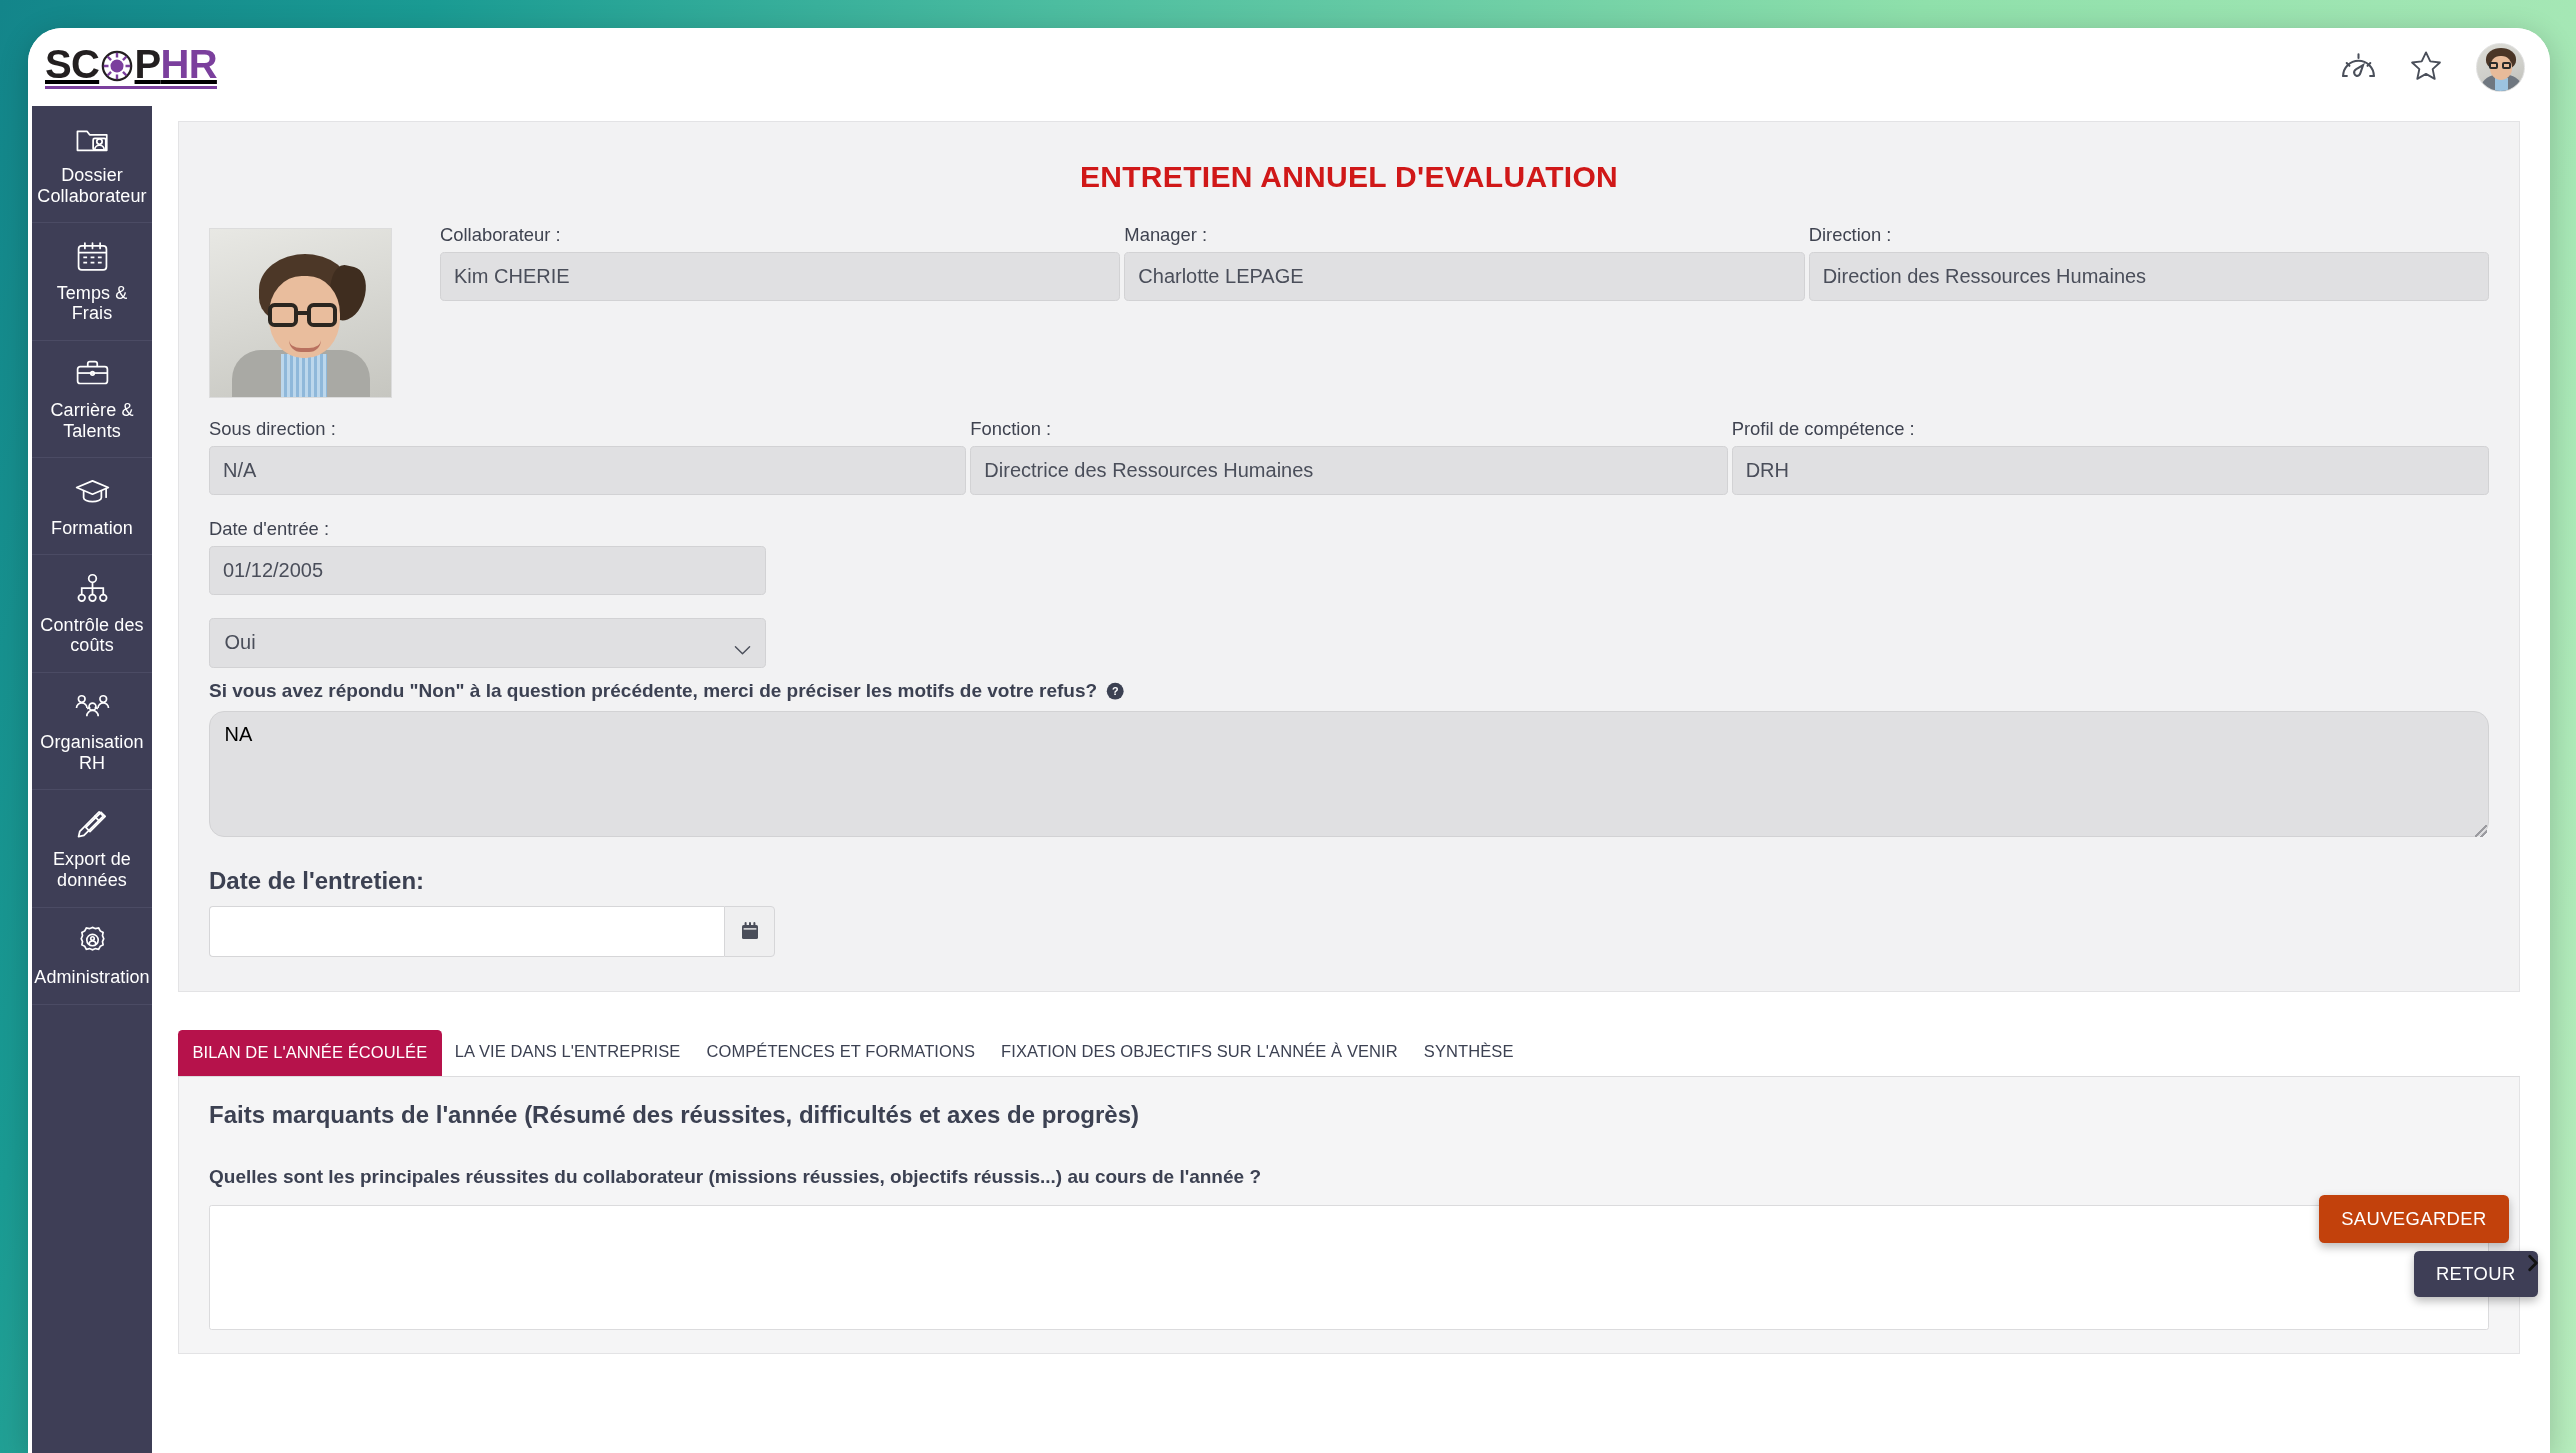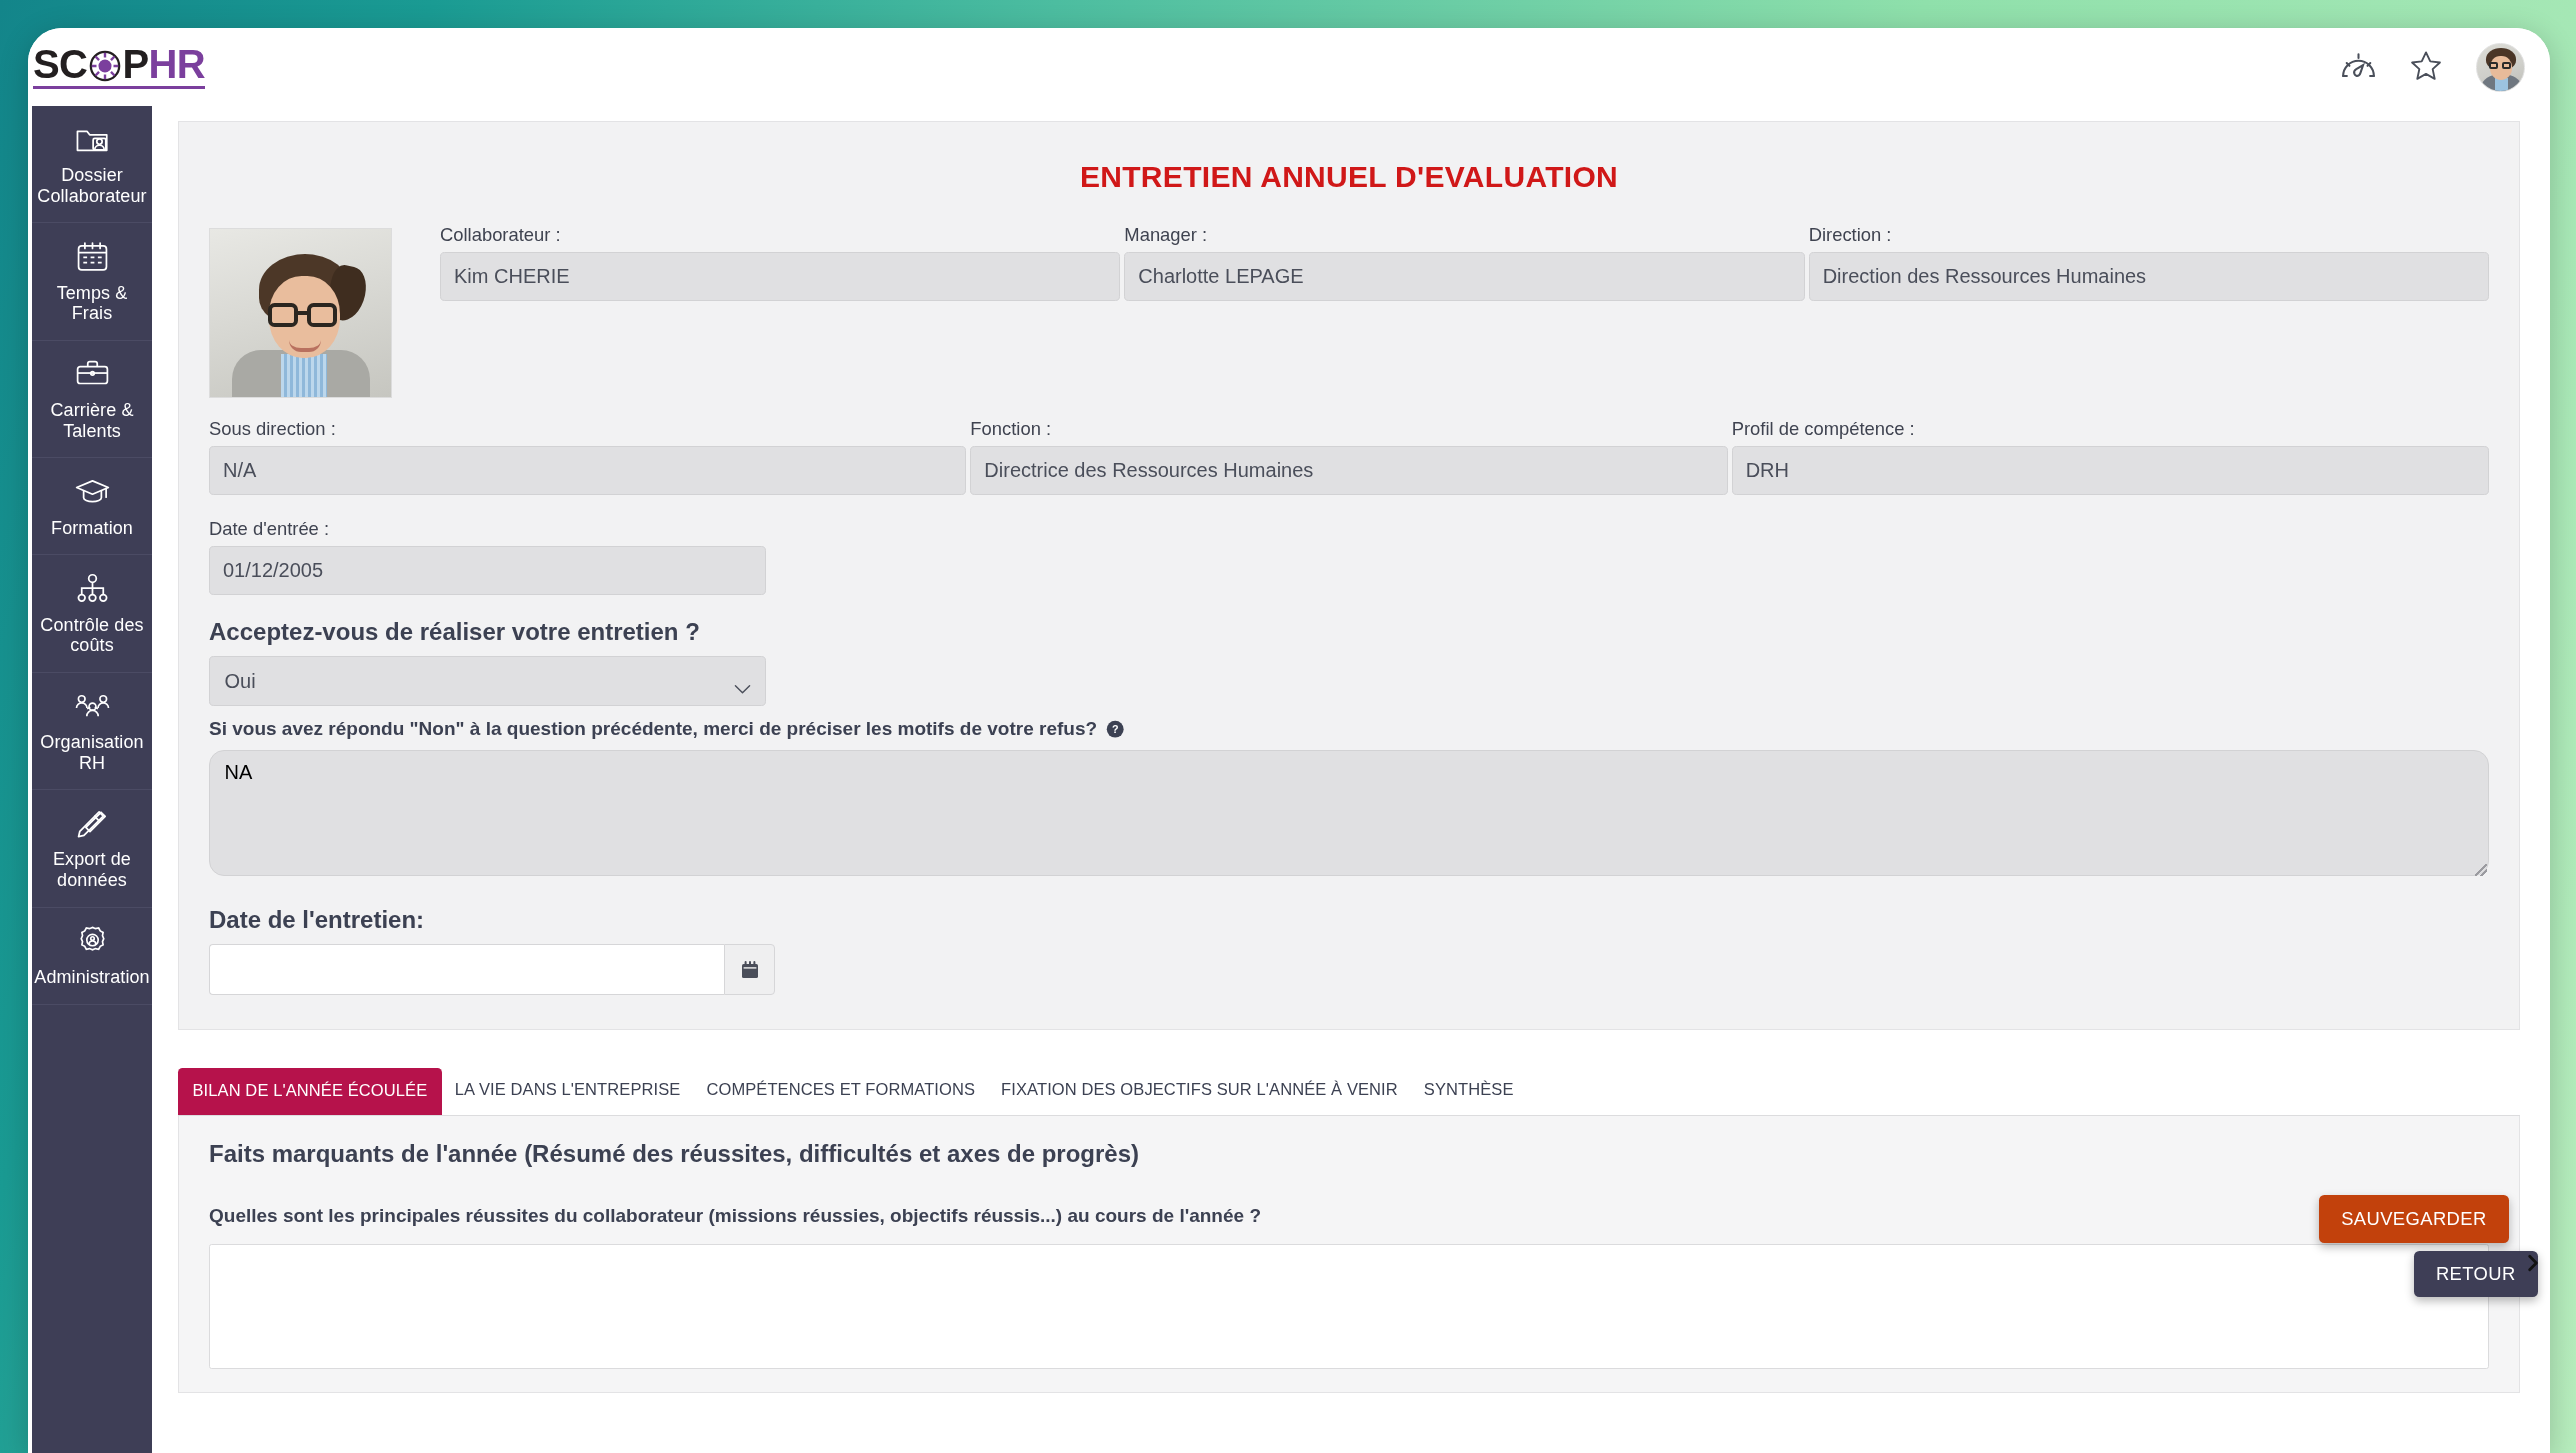--- a/index.html
+++ b/index.html
@@ -21,21 +21,21 @@
     box-shadow: 0 6.6px 30px rgba(0,0,0,.20);
     overflow: hidden;
   }
 
   
   #topbar {
     position: absolute; left:0; top:0; right:0; height: 78px;
     background: #ffffff; display: flex; align-items: center;
     justify-content: space-between; padding: 0 25px 0 0; z-index: 6;
   }
-  #brand { display:flex; align-items:center; padding-left: 5px; }
+  #brand { display:flex; align-items:center; padding-left: 17px; text-decoration: underline; }
   .logo-text {
     font-size: 40px; font-weight: 800; letter-spacing: -0.7px;
     line-height: .95; border-bottom: 3.3px solid #7b3f9d; padding-bottom: 2.6px;
     display: flex; align-items: center;
   }
   .logo-sc { color:#231f20; }
   .logo-gear { width: 34px; height:34px; margin: 0 0.7px; position: relative; top:1.3px; }
   .logo-p { color:#231f20; }
   .logo-hr { color:#7b3f9d; }
 
@@ -454,21 +454,20 @@
         <div class="row">
           <div class="field" style="max-width:557px;">
             <label class="field-label">Date d'entrée :</label>
             <div class="field-input">01/12/2005</div>
           </div>
           <div class="field"></div>
           <div class="field"></div>
           <div class="field"></div>
         </div>
 
-        <h2 class="q-title">Acceptez-vous de réaliser votre entretien ?</h2>
         <div class="select-box">
           <span>Oui</span>
           <span class="chev">
             <svg viewBox="0 0 24 14" width="17" height="10.5" fill="none" stroke="#4a4e5a" stroke-width="2" stroke-linecap="round" stroke-linejoin="round">
               <path d="M2 2l10 10L22 2"></path>
             </svg>
           </span>
         </div>
 
         <div class="q-sub">

